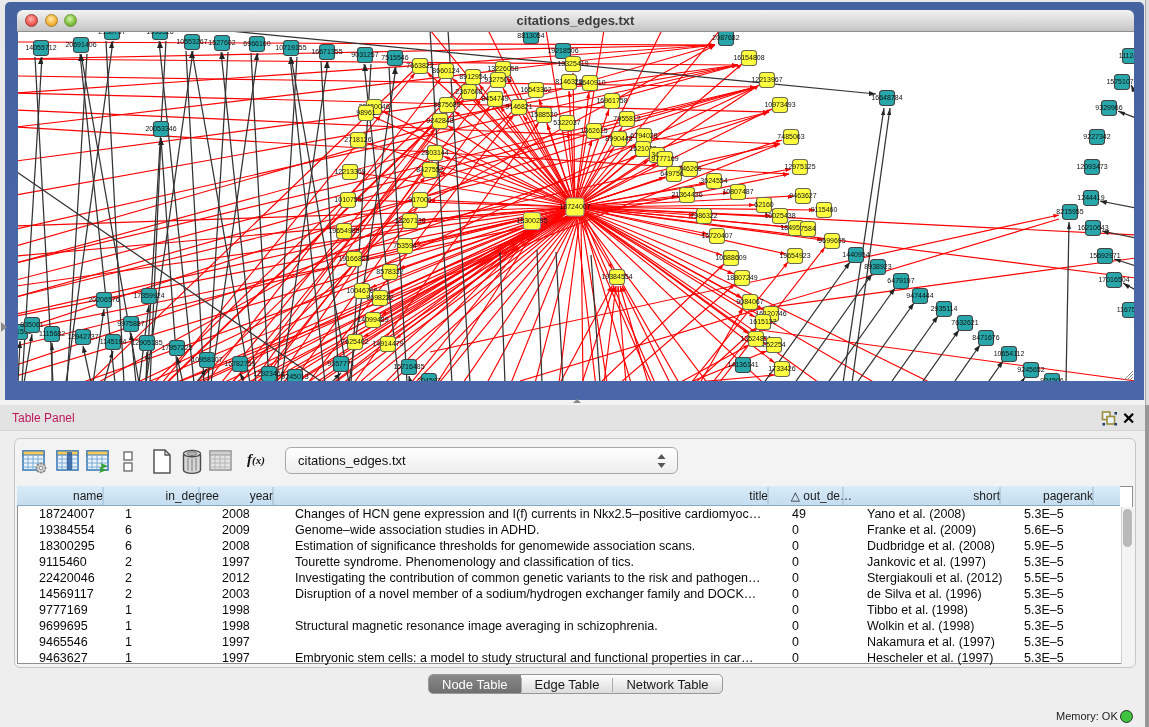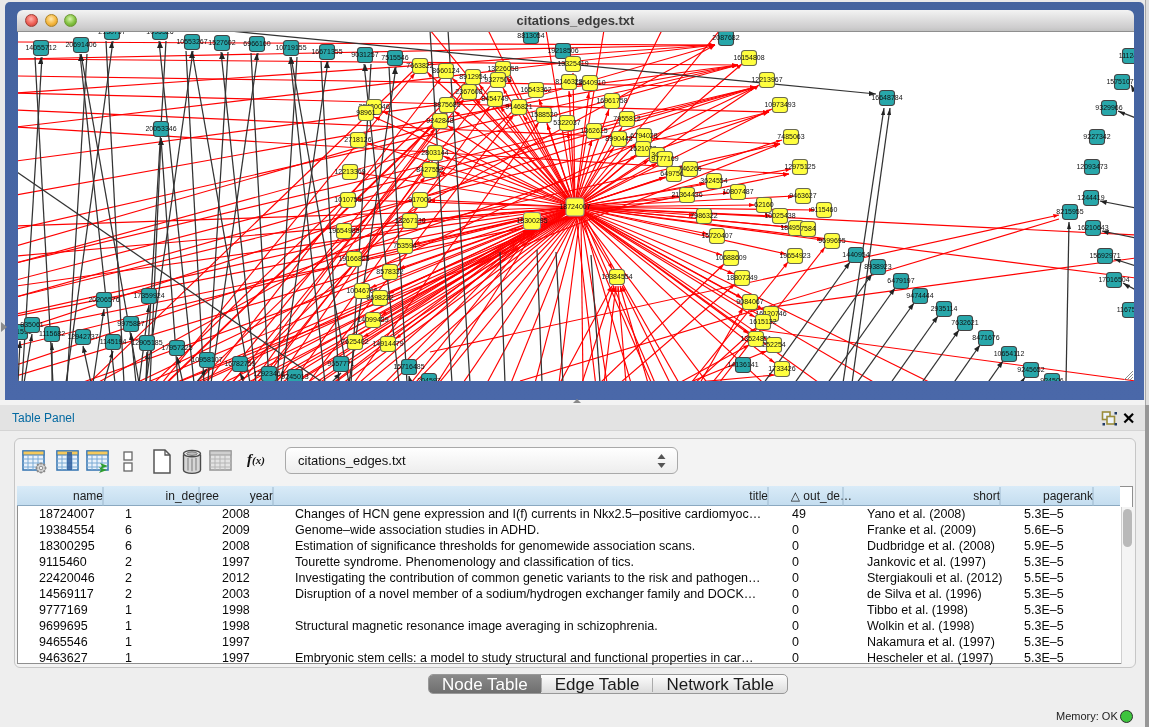--- a/index.html
+++ b/index.html
@@ -2,30 +2,30 @@
 <html><head><meta charset="utf-8"><style>
 *{margin:0;padding:0;box-sizing:border-box}
 html,body{width:1149px;height:727px;overflow:hidden;background:#e9e9e9;font-family:"Liberation Sans",sans-serif}
 #win{position:absolute;left:5px;top:2px;width:1139px;height:398px;background:linear-gradient(#44639f,#4a68a9);border-radius:5px 5px 0 0}
 #tbar{position:absolute;left:17px;top:10px;width:1117px;height:22px;background:linear-gradient(#f3f3f3,#cdcccd 85%,#c2c2c2);border-radius:6px 6px 0 0;border-bottom:1px solid #8f8f8f}
 .tl{position:absolute;top:4px;width:13px;height:13px;border-radius:50%}
 #ttl{position:absolute;top:3px;left:0;width:100%;text-align:center;font-size:13px;font-weight:bold;color:#3c3c3c}
 #canvas{position:absolute;left:18px;top:32px;width:1116px;height:349px;background:#fff;overflow:hidden}
 #panel{position:absolute;left:0;top:405px;width:1149px;height:322px;background:#eeeeee}
 #pbar{position:absolute;left:0;top:0;width:1149px;height:26px;background:#e3e3e3;border-bottom:1px solid #d4d4d4}
-#pbar .t{position:absolute;left:12px;top:6px;font-size:12px;color:#0369a1}
+#pbar .t{position:absolute;left:12px;top:6px;font-size:12px;color:#be185d}
 #cbox{position:absolute;left:14px;top:438px;width:1122px;height:230px;background:#f3f3f3;border:1px solid #c6c6c6;border-radius:6px}
 #drop{position:absolute;left:285px;top:447px;width:393px;height:27px;background:linear-gradient(#ffffff,#ededed);border:1px solid #a9a9a9;border-radius:6px;font-size:13px;color:#111;line-height:25px;padding-left:12px}
 #tablebox{position:absolute;left:17px;top:486px;width:1116px;height:178px;background:#fff;border:1px solid #8f8f8f}
 #thead{position:absolute;left:17px;top:486px;width:1103px;height:20px;background:linear-gradient(#d9ebf8,#c4ddef);border-bottom:1px solid #8aa8c0}
 #thead span{position:absolute;top:3px;font-size:12px;color:#1c1c1c;text-align:right}
 .row span{position:absolute;font-size:12.5px;color:#090909;white-space:nowrap;overflow:hidden}
 .row{position:absolute;left:17px;width:1116px;height:16px}
 #tabs{position:absolute;left:428px;top:674px;height:20px;border:1px solid #989898;border-radius:5px;background:linear-gradient(#fdfdfd,#dcdcdc);display:flex;overflow:hidden}
-#tabs .tab{font-size:17px;color:#1a1a1a;padding:1px 13px 8px;line-height:18px}
+#tabs .tab{font-size:13px;color:#1a1a1a;padding:1px 13px 8px;line-height:18px}
 #tabs .tab.sel{background:linear-gradient(#8a8a8a,#6f6f6f);color:#fff}
 .vsep{width:1px;background:#aaa;height:14px;margin-top:3px}
 #mem{position:absolute;left:1056px;top:710px;font-size:11px;color:#222}
 </style></head><body>
 <div id="win"></div>
 <div style="position:absolute;left:0;top:400px;width:1149px;height:5px;background:#f3f3f3"></div>
 <div id="tbar">
  <div class="tl" style="left:8px;background:radial-gradient(circle at 5px 4px,#ffb3ad,#ee5f55 55%,#b33a31);border:1px solid #a03c35"></div>
  <div class="tl" style="left:28px;background:radial-gradient(circle at 5px 4px,#ffe9b0,#f5b63c 55%,#c4882b);border:1px solid #ad8326"></div>
  <div class="tl" style="left:47px;background:radial-gradient(circle at 5px 4px,#d9f5ae,#82c140 55%,#5c9427);border:1px solid #6d9833"></div>

